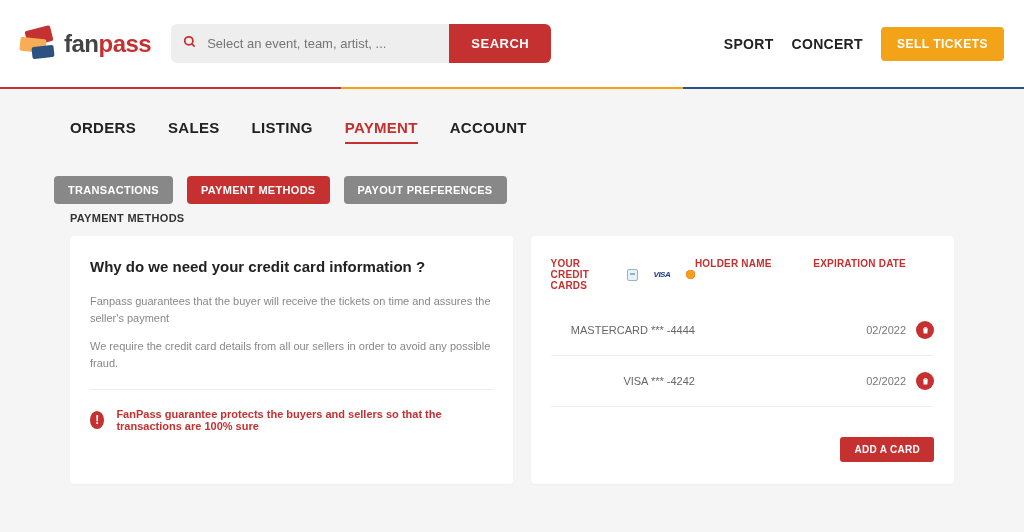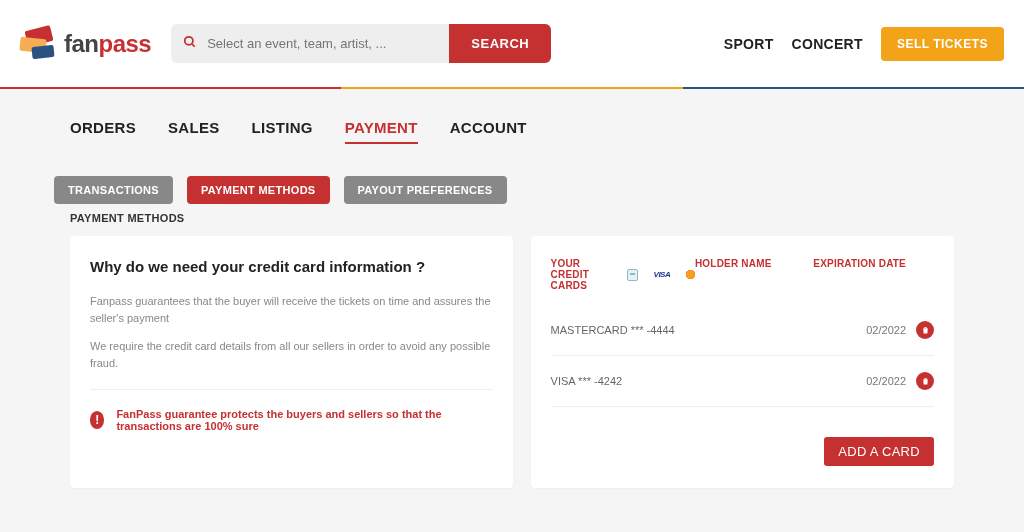--- a/index.html
+++ b/index.html
@@ -177,35 +177,35 @@
   .mc-badge { position:relative; width:16px; height:10px; }
   .mc-badge::before,.mc-badge::after{content:"";position:absolute;width:9px;height:9px;border-radius:50%;top:0;}
   .mc-badge::before{background:#eb001b;left:0;}
   .mc-badge::after{background:#f79e1b;right:0;}
 
   .card-row {
     display: flex; align-items: center;
     font-size: 11px; color: #666;
     padding: 16px 0; border-bottom: 1px solid #eee;
   }
-  .card-row .cname { flex: 1 1 40%; text-align: left; }
+  .card-row .cname { flex: 1 1 40%; text-align: right; }
   .card-row .cholder { flex: 1 1 28%; }
   .card-row .cexp { flex: 0 0 110px; text-align: right; color:#777; }
   .card-row .cdel { flex: 0 0 28px; text-align: right; }
   .del-btn {
     display:inline-flex; align-items:center; justify-content:center;
     width:18px; height:18px; border-radius:50%; background:#c53030;
     border:none; cursor:pointer;
   }
   .del-btn svg { width:9px; height:10px; }
 
   .add-wrap { display:flex; justify-content:flex-end; margin-top:30px; }
   .add-card-btn {
     background:#c53030; color:#fff; border:none;
-    padding:7px 14px; font-size:13px; font-weight:400;
+    padding:7px 14px; font-size:10px; font-weight:700;
     border-radius:3px; letter-spacing:0.3px; cursor:pointer;
   }
 </style>
 </head>
 <body>
 
 <div class="header">
   <div class="logo">
     <div class="logo-mark">
       <div class="logo-shape ls1"></div>

